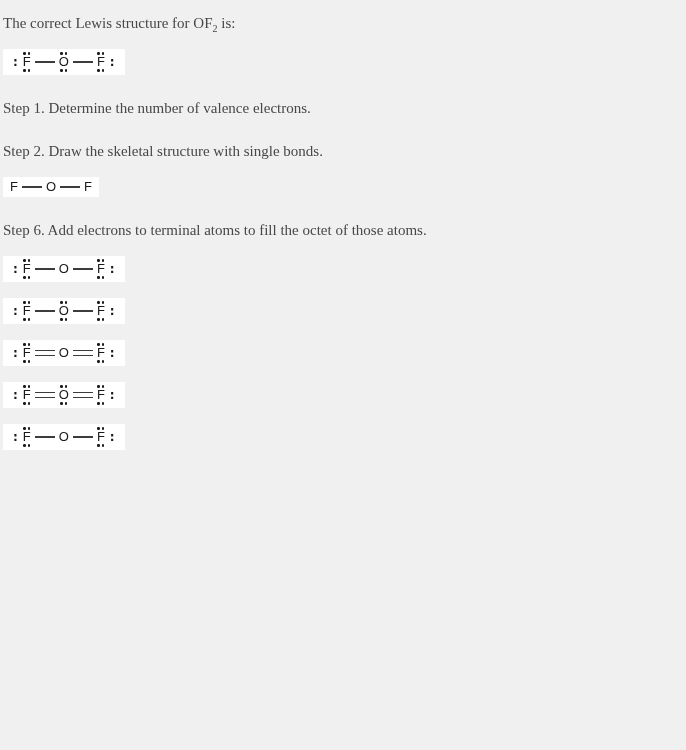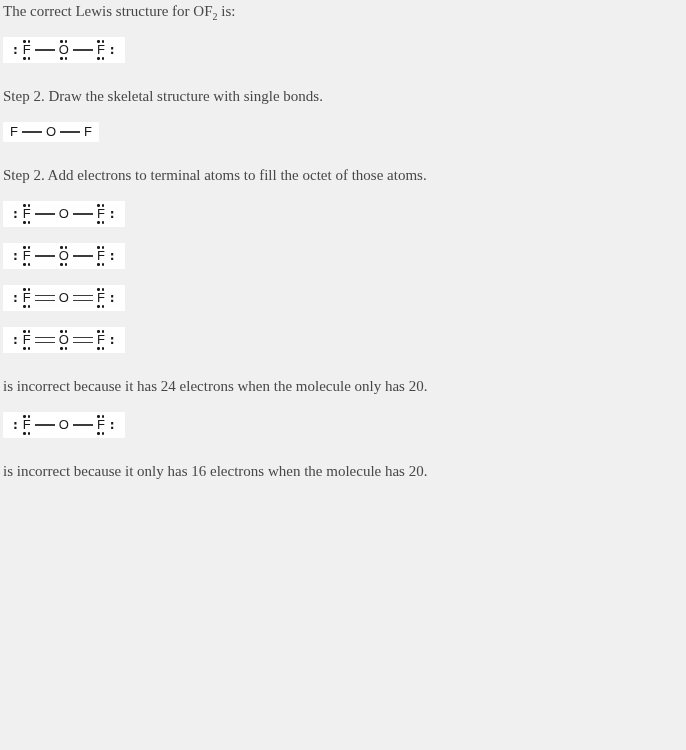--- a/index.html
+++ b/index.html
@@ -1,21 +1,21 @@
 <!DOCTYPE html>
 <html><head>
 <meta charset="utf-8">
 <style>
   html, body { margin: 0; padding: 0; background: #f0f0f0; }
   body {
     width: 686px; height: 750px; overflow: hidden;
     font-family: "Liberation Serif", "DejaVu Serif", serif;
     font-size: 15px; line-height: 19px; color: #474747;
   }
-  .page { padding: 2px 4px 0 3px; }
+  .page { padding: 14px 4px 0 3px; }
   p { margin: 24px 0 16px; }
   p.first { margin-top: 0; }
   sub.formula-sub { font-size: 10px; line-height: 0; }
 
   .lewis-row { margin: 16px 0; }
   .lewis {
     display: inline-flex; align-items: center;
     background: #ffffff; padding: 3px 6px;
   }
   .colon {
@@ -77,41 +77,42 @@
           <div class="sym">F</div>
           <div class="dots">
             <i></i>
             <i></i>
           </div>
         </div>
         <span class="colon">:</span>
       </div>
   </div>
 
+  <p>Step 1. Determine the number of valence electrons.</p>
 
 
   <p>Step 2. Draw the skeletal structure with single bonds.</p>
 
   <div class="lewis-row">
     <div class="lewis">
         <div class="atom">
           <div class="sym">F</div>
         </div>
         <div class="bond single"></div>
         <div class="atom">
           <div class="sym">O</div>
         </div>
         <div class="bond single"></div>
         <div class="atom">
           <div class="sym">F</div>
         </div>
       </div>
   </div>
 
-  <p>Step 2. Add electrons to terminal atoms to fill the octet of those atoms.</p>
+  <p>Step 6. Add electrons to terminal atoms to fill the octet of those atoms.</p>
 
   <div class="lewis-row">
     <div class="lewis">
         <span class="colon">:</span>
         <div class="atom">
           <div class="dots">
             <i></i>
             <i></i>
           </div>
           <div class="sym">F</div>
@@ -270,59 +271,57 @@
           <div class="sym">F</div>
           <div class="dots">
             <i></i>
             <i></i>
           </div>
         </div>
         <span class="colon">:</span>
       </div>
   </div>
 
-  <p>is incorrect because it has 24 electrons when the molecule only has 20.</p>
-
-  <div class="lewis-row">
-    <div class="lewis">
-        <span class="colon">:</span>
-        <div class="atom">
-          <div class="dots">
-            <i></i>
-            <i></i>
-          </div>
-          <div class="sym">F</div>
-          <div class="dots">
-            <i></i>
-            <i></i>
-          </div>
-        </div>
-        <div class="bond single"></div>
-        <div class="atom">
-          <div class="dots hide">
-            <i></i>
-            <i></i>
-          </div>
-          <div class="sym">O</div>
-          <div class="dots hide">
-            <i></i>
-            <i></i>
-          </div>
-        </div>
-        <div class="bond single"></div>
-        <div class="atom">
-          <div class="dots">
-            <i></i>
-            <i></i>
-          </div>
-          <div class="sym">F</div>
-          <div class="dots">
-            <i></i>
-            <i></i>
-          </div>
-        </div>
-        <span class="colon">:</span>
-      </div>
-  </div>
-
-  <p>is incorrect because it only has 16 electrons when the molecule has 20.</p>
+
+  <div class="lewis-row">
+    <div class="lewis">
+        <span class="colon">:</span>
+        <div class="atom">
+          <div class="dots">
+            <i></i>
+            <i></i>
+          </div>
+          <div class="sym">F</div>
+          <div class="dots">
+            <i></i>
+            <i></i>
+          </div>
+        </div>
+        <div class="bond single"></div>
+        <div class="atom">
+          <div class="dots hide">
+            <i></i>
+            <i></i>
+          </div>
+          <div class="sym">O</div>
+          <div class="dots hide">
+            <i></i>
+            <i></i>
+          </div>
+        </div>
+        <div class="bond single"></div>
+        <div class="atom">
+          <div class="dots">
+            <i></i>
+            <i></i>
+          </div>
+          <div class="sym">F</div>
+          <div class="dots">
+            <i></i>
+            <i></i>
+          </div>
+        </div>
+        <span class="colon">:</span>
+      </div>
+  </div>
+
 
 </div>
 
 </body></html>

